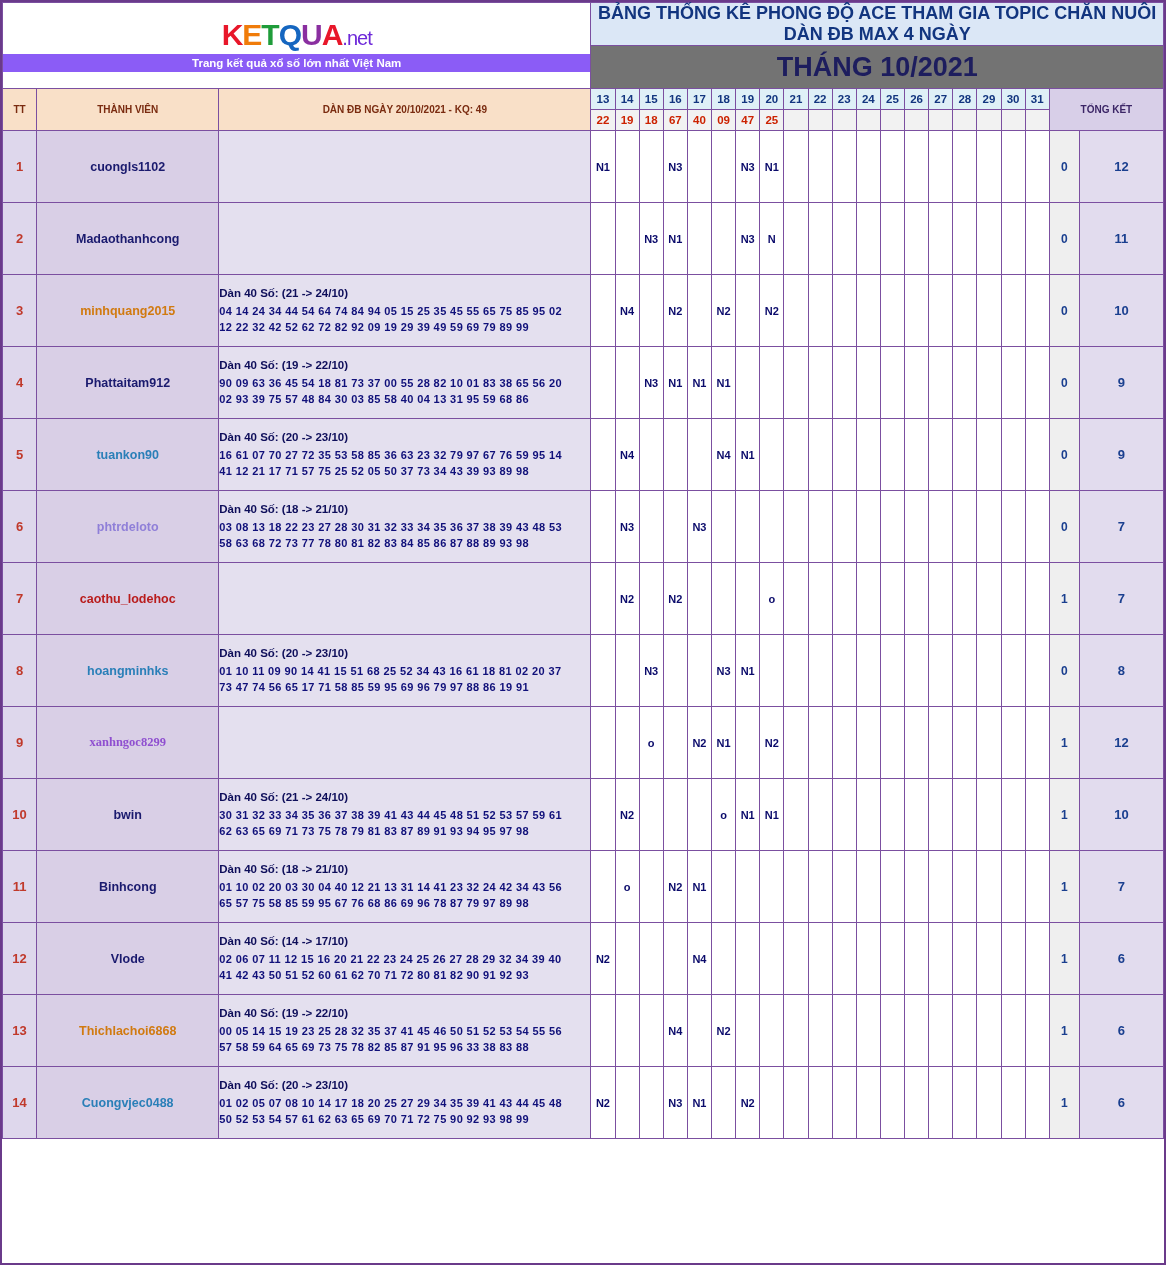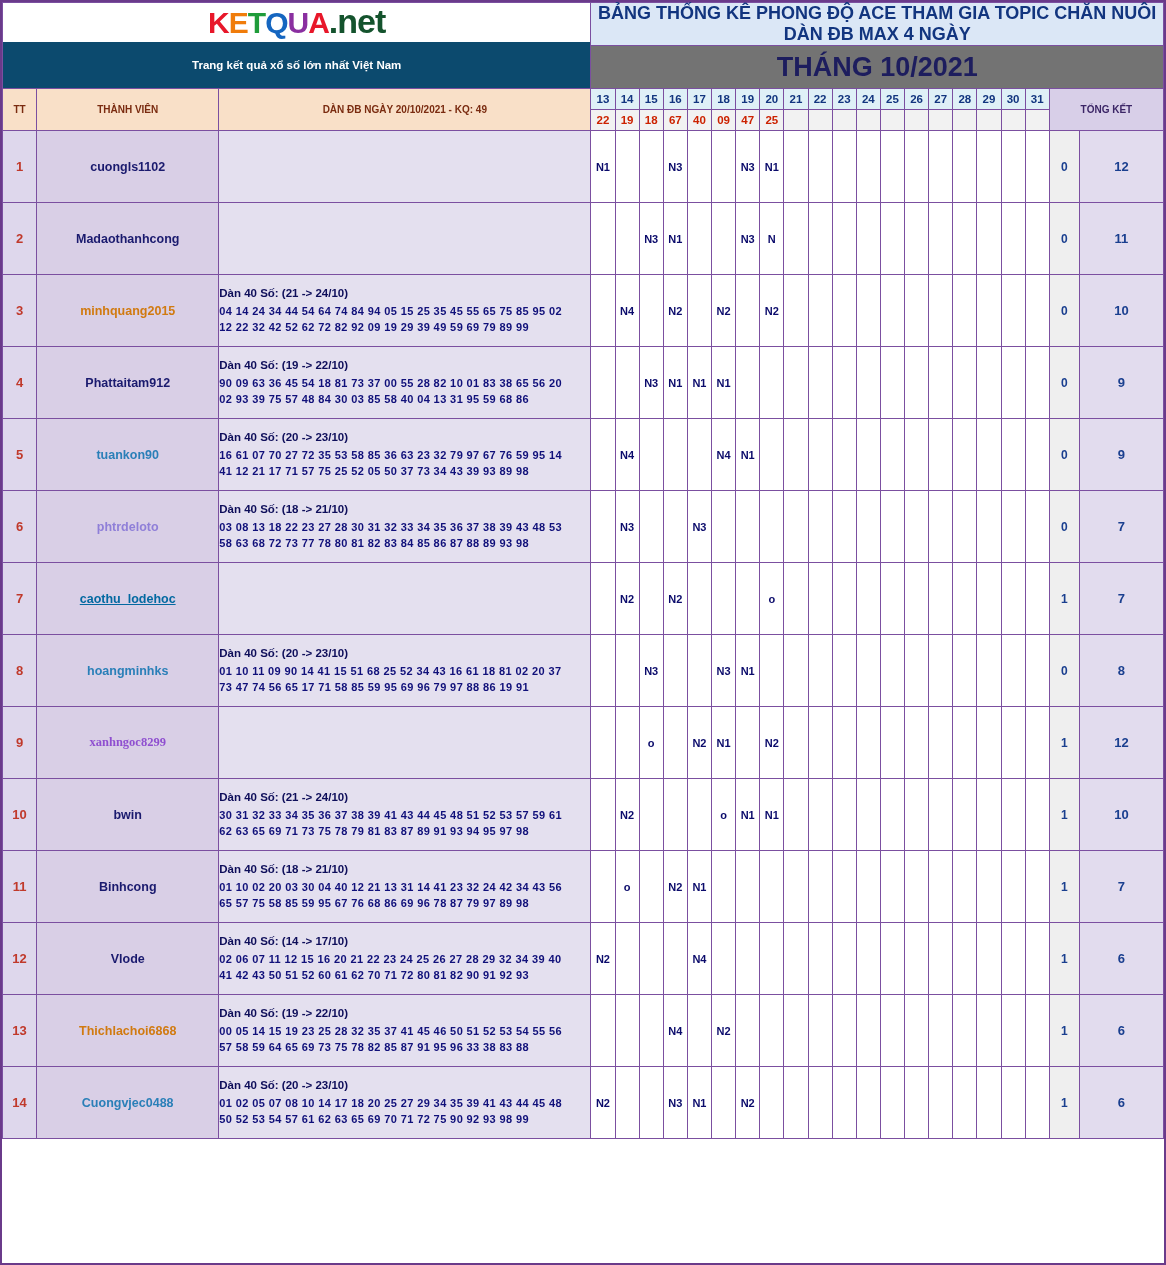--- a/index.html
+++ b/index.html
@@ -6,22 +6,22 @@
   body{font-family:"Liberation Sans",sans-serif;}
   #page{width:1166px;height:1265px;position:relative;box-sizing:border-box;border:2px solid #6a3a8a;background:#fff;overflow:hidden;}
 
   table.main{border-collapse:collapse;width:100%;table-layout:fixed;}
   table.main td, table.main th{border:1px solid #7b4fa0;padding:0;vertical-align:middle;}
 
   
   .logo-cell{width:215px;background:#fff;text-align:center;vertical-align:middle;padding:4px 0;}
   .logo-word{font-size:30px;font-weight:bold;letter-spacing:-1px;line-height:1;}
   .l-k{color:#e8172a;} .l-e{color:#f07c0a;} .l-t{color:#1f9c3a;} .l-q{color:#1566c0;} .l-u{color:#8a2fa0;} .l-a{color:#e8172a;}
-  .logo-net{color:#14532d;font-size:34px;font-weight:bold;}
-  .logo-sub{margin-top:4px;background:#0c4a6e;color:#fff;font-size:11.5px;font-weight:bold;padding:17px 6px;display:block;}
+  .logo-net{color:#6d28d9;font-size:20px;font-weight:normal;}
+  .logo-sub{margin-top:4px;background:#8b5cf6;color:#fff;font-size:11.5px;font-weight:bold;padding:3px 6px;display:block;}
 
   .title-bar{background:#dbe7f6;color:#12357f;font-size:18px;font-weight:bold;text-align:center;height:26px;}
   .month-bar{background:#737373;color:#1d1d5e;font-size:27px;font-weight:bold;text-align:center;height:42px;}
 
   .col-tt{width:34px;}
   .col-member{width:181px;}
   .col-dan{width:370px;}
   .day-col{width:24px;}
   .col-sum{width:30px;}
   .col-total{width:83px;}
@@ -299,21 +299,21 @@
           <td class="day"></td>
           <td class="day"></td>
           <td class="day"></td>
           <td class="day"></td>
           <td class="day"></td>
           <td class="sum">0</td>
           <td class="total">7</td>
         </tr>
         <tr class="datarow">
           <td class="tt">7</td>
-          <td class="member" style="color: #0369a1; text-decoration: underline;">caothu_lodehoc</td>
+          <td class="member" style="color: #b91c1c;">caothu_lodehoc</td>
           <td class="dan"></td>
           <td class="day"></td>
           <td class="day">N2</td>
           <td class="day"></td>
           <td class="day">N2</td>
           <td class="day"></td>
           <td class="day"></td>
           <td class="day"></td>
           <td class="day">o</td>
           <td class="day"></td>

